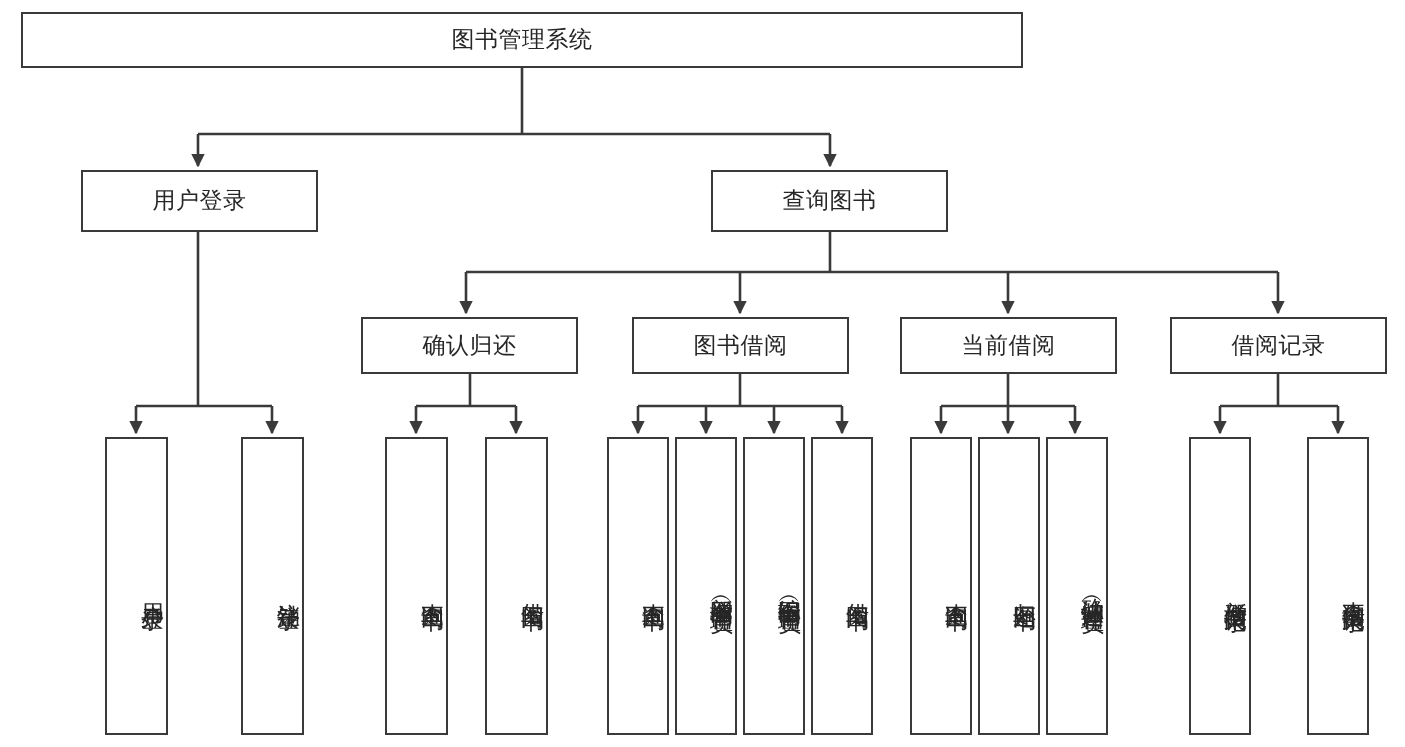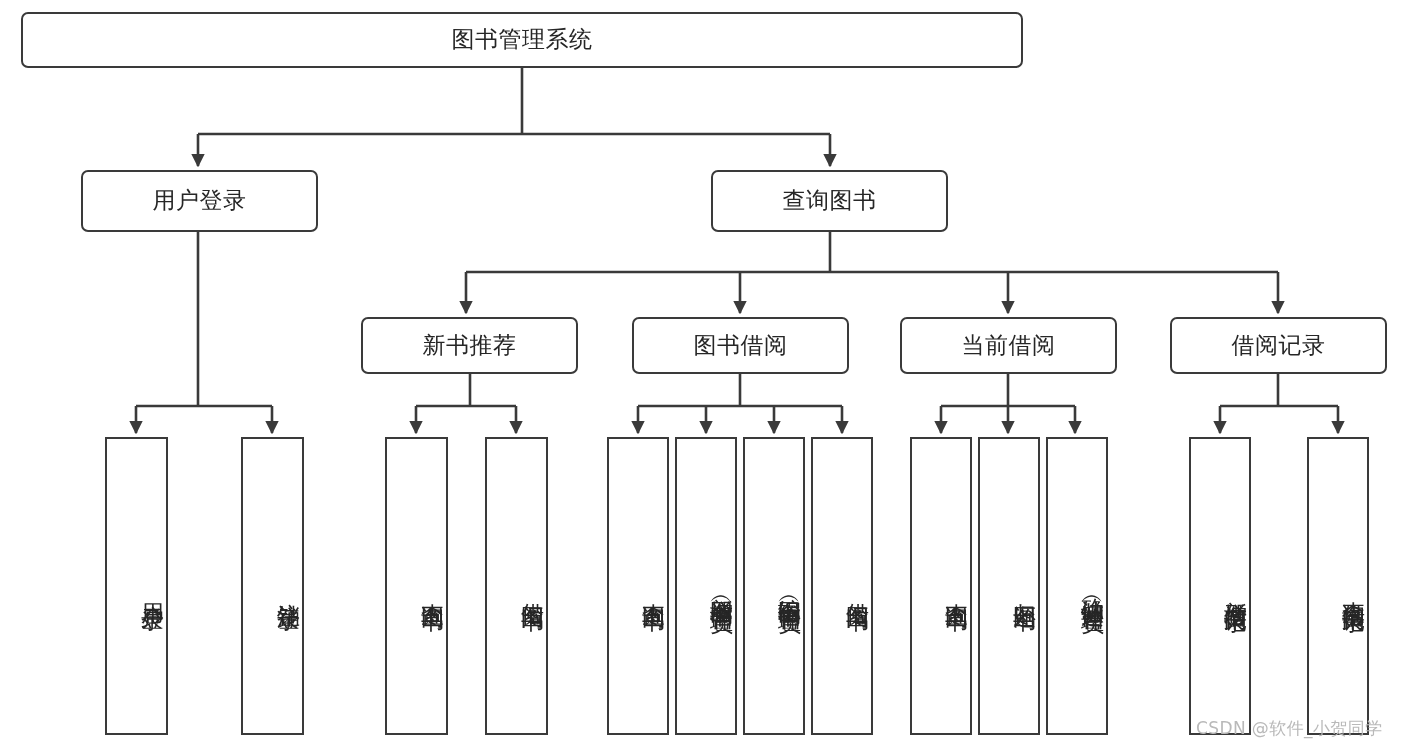--- a/index.html
+++ b/index.html
@@ -34,21 +34,20 @@
     display: flex;
     align-items: center;
     justify-content: center;
     color: #262626;
     line-height: 1.18;
     text-align: center;
   }
   .node.horiz {
     font-size: 23px;
     letter-spacing: 0.5px;
-    border-radius: 7px;
   }
   .node.vert {
     writing-mode: vertical-rl;
     text-orientation: upright;
     font-size: 23px;
     letter-spacing: 2px;
     padding-top: 6px;
     align-items: flex-start;
     justify-content: center;
   }
@@ -124,21 +123,21 @@
   </div>
 
   <div class="node horiz" style="left:81px; top:170px; width:237px; height:62px;">
     <span class="label">用户登录</span>
   </div>
   <div class="node horiz" style="left:711px; top:170px; width:237px; height:62px;">
     <span class="label">查询图书</span>
   </div>
 
   <div class="node horiz" style="left:361px; top:317px; width:217px; height:57px;">
-    <span class="label">新书推荐</span>
+    <span class="label">确认归还</span>
   </div>
   <div class="node horiz" style="left:632px; top:317px; width:217px; height:57px;">
     <span class="label">图书借阅</span>
   </div>
   <div class="node horiz" style="left:1170px; top:317px; width:217px; height:57px;">
     <span class="label">借阅记录</span>
   </div>
   <div class="node horiz" style="left:900px; top:317px; width:217px; height:57px;">
     <span class="label">当前借阅</span>
   </div>
@@ -180,15 +179,14 @@
     <span class="label">确认归还（管理员）</span>
   </div>
 
   <div class="node vert" style="left:1189px; top:437px; width:62px; height:298px;">
     <span class="label">新增借阅记录</span>
   </div>
   <div class="node vert" style="left:1307px; top:437px; width:62px; height:298px;">
     <span class="label">查询借阅记录</span>
   </div>
 
-  <div class="watermark" style="left:1196px; top:717px;">CSDN @软件_小贺同学</div>
 
 </div>
 
 </body></html>

